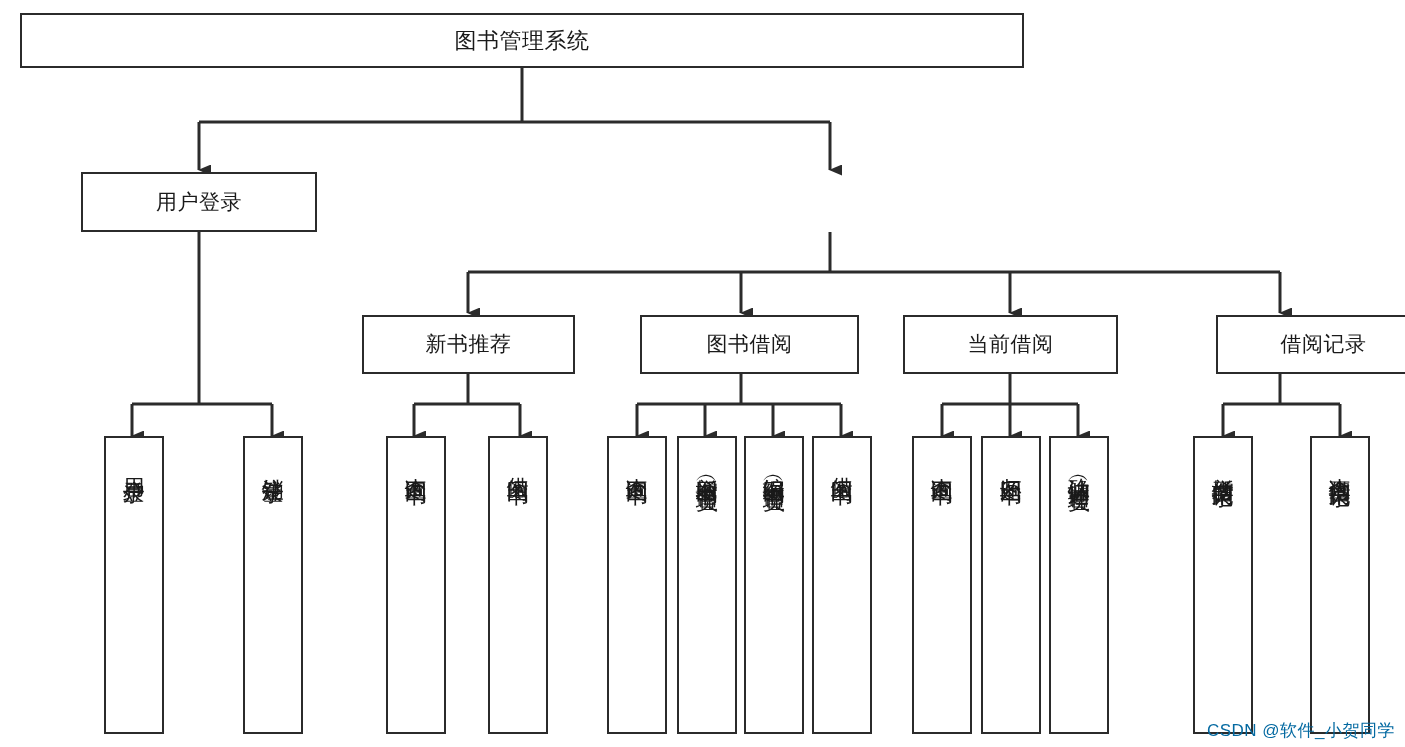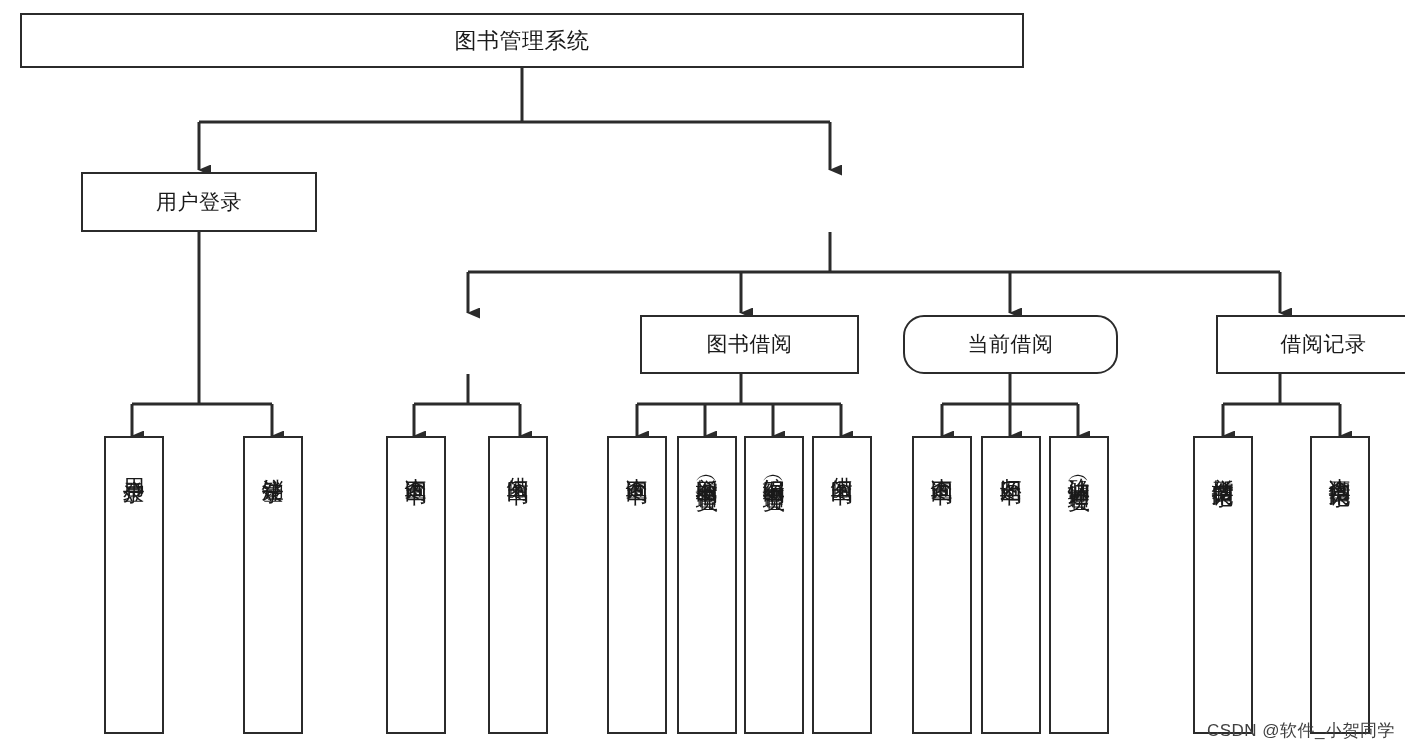--- a/index.html
+++ b/index.html
@@ -55,21 +55,21 @@
     font-size: 22px;
     line-height: 1.16;
     letter-spacing: 2px;
   }
   .node.root .node-label { font-size: 22px; }
   .watermark {
     position: absolute;
     right: 10px;
     bottom: 5px;
     font-size: 17px;
-    color: #404040;
+    color: #0369a1;
     letter-spacing: 0.5px;
     white-space: nowrap;
   }
 </style>
 </head>
 <body>
 
 <div id="diagram-root">
 
   <svg class="wires" viewBox="0 0 1405 747">
@@ -123,24 +123,27 @@
   </svg>
 
   <div class="node horizontal root" style="left:20px; top:13px; width:1004px; height:55px;">
     <span class="node-label">图书管理系统</span>
   </div>
 
   <div class="node horizontal" style="left:81px; top:172px; width:236px; height:60px;">
     <span class="node-label">用户登录</span>
   </div>
 
+  <div class="node horizontal" style="left:362px; top:315px; width:213px; height:59px;">
+    <span class="node-label">新书推荐</span>
+  </div>
   <div class="node horizontal" style="left:632px; top:315px; width:219px; height:59px;margin-left:8px;">
     <span class="node-label">图书借阅</span>
   </div>
-  <div class="node horizontal" style="left:903px; top:315px; width:215px; height:59px;border-radius:21px;">
+  <div class="node horizontal" style="left:903px; top:315px; width:215px; height:59px;">
     <span class="node-label">当前借阅</span>
   </div>
   <div class="node horizontal" style="left:1172px; top:315px; width:215px; height:59px;margin-left:44px;">
     <span class="node-label">借阅记录</span>
   </div>
 
   <div class="node vertical" style="left:104px; top:436px; width:60px; height:298px;">
     <span class="node-label">用户登录</span>
   </div>
   <div class="node vertical" style="left:243px; top:436px; width:60px; height:298px;">

